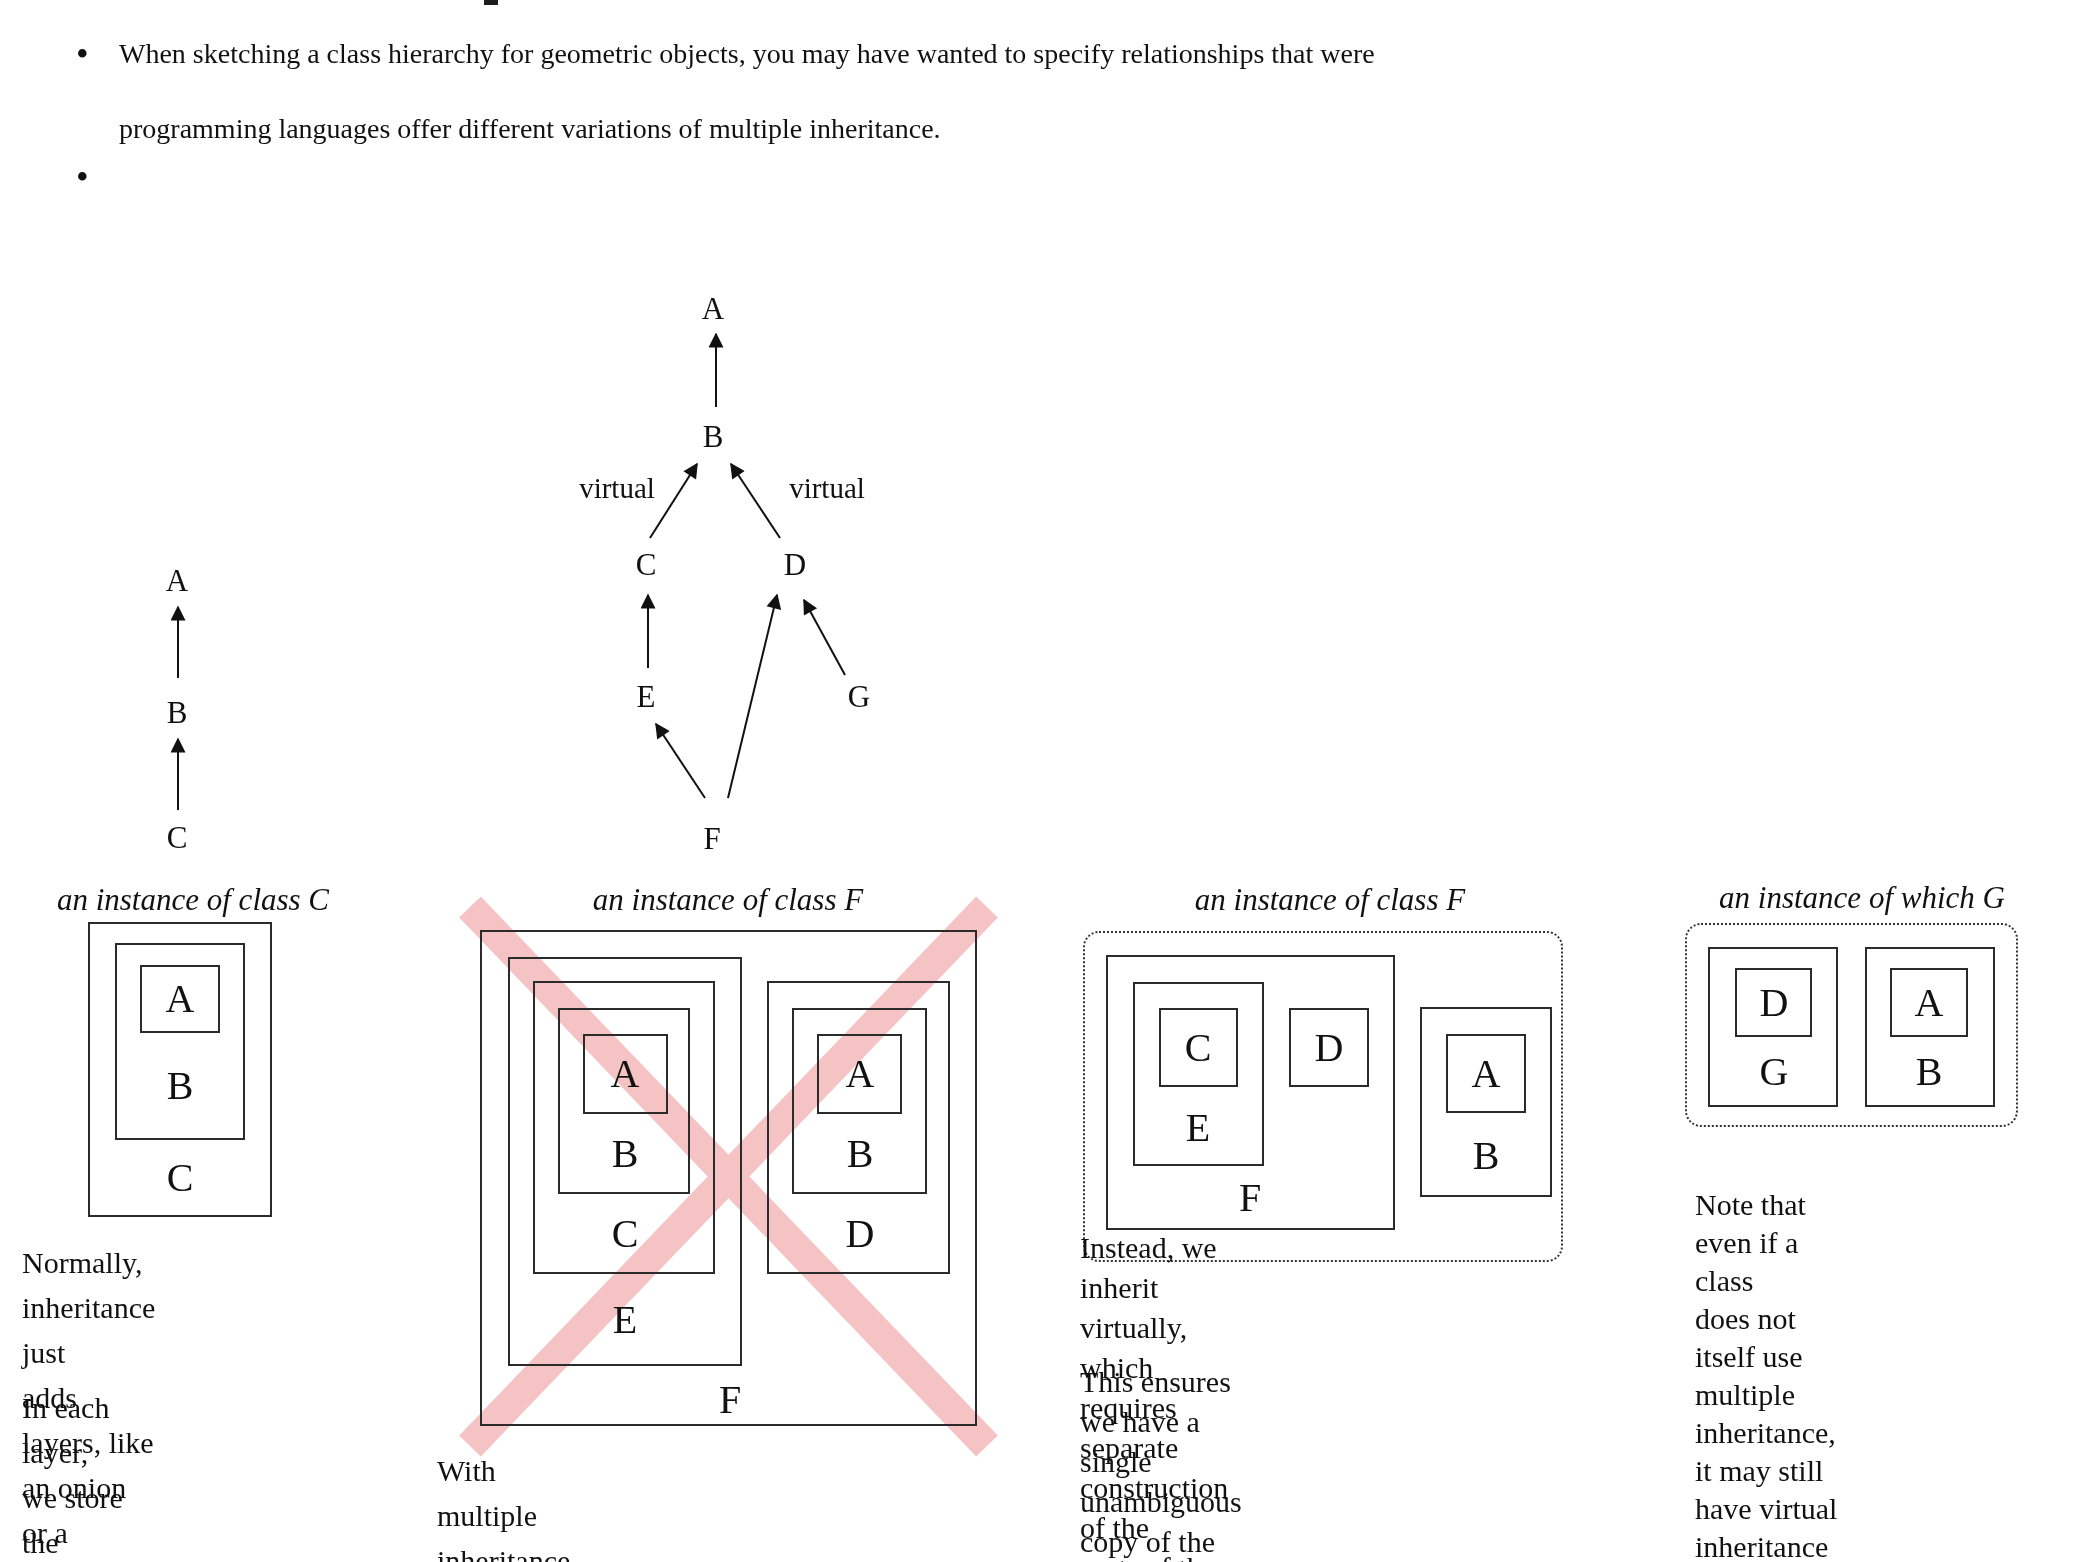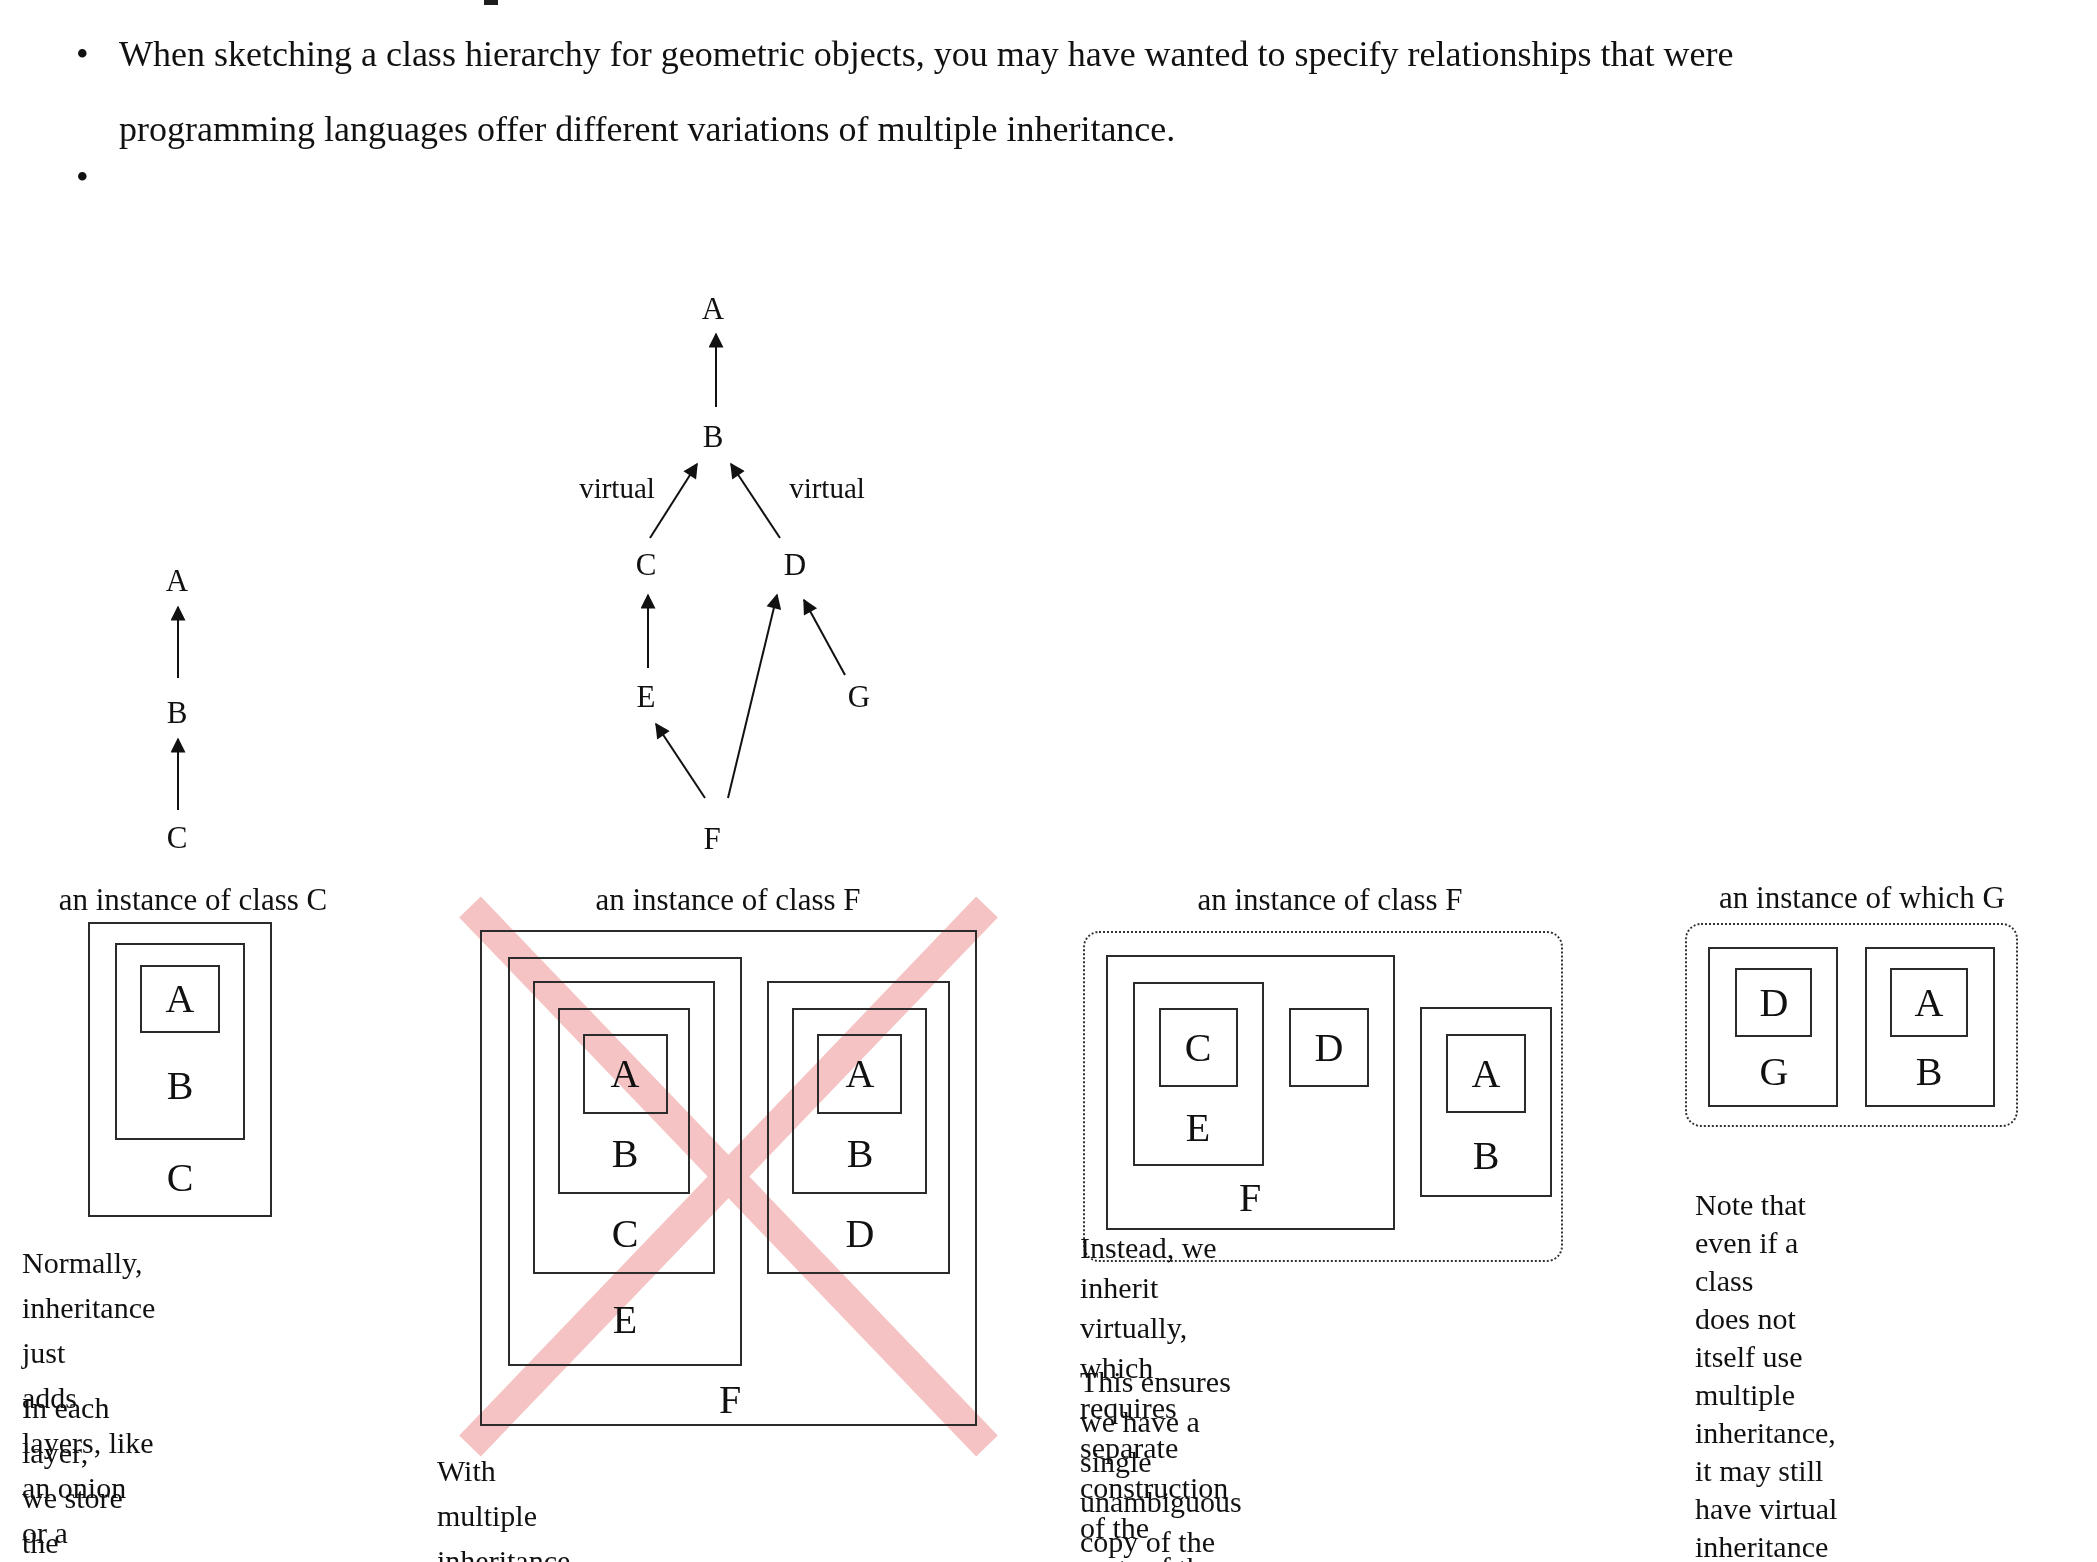--- a/index.html
+++ b/index.html
@@ -3,25 +3,25 @@
 <meta charset="utf-8">
 <style>
   html,body{margin:0;padding:0;background:#ffffff;}
   .page{position:relative;width:2097px;height:1562px;background:#ffffff;overflow:hidden;
         font-family:"Liberation Serif","DejaVu Serif",serif;color:#111;}
   .box{position:absolute;border:2px solid #2b2b2b;box-sizing:border-box;background:transparent;}
   .dotted{position:absolute;border:2.5px dotted #333;border-radius:16px;box-sizing:border-box;}
   .lbl{position:absolute;transform:translate(-50%,-50%);font-size:40px;line-height:1;white-space:nowrap;}
   .hlbl{position:absolute;transform:translate(-50%,-50%);font-size:31px;line-height:1;white-space:nowrap;}
   .vlbl{position:absolute;transform:translate(-50%,-50%);font-size:29px;line-height:1;white-space:nowrap;}
-  .ititle{position:absolute;transform:translateX(-50%);font-size:31px;white-space:nowrap;}
+  .ititle{position:absolute;transform:translateX(-50%);font-style:italic;font-size:31px;white-space:nowrap;}
   .cap{position:absolute;font-size:30px;line-height:45px;white-space:pre-line;}
   .cap.lh40{line-height:40px;}
   .cap.lh38{line-height:38px;}
-  .bullets{position:absolute;left:119px;top:30px;font-size:36px;}
+  .bullets{position:absolute;left:119px;top:30px;font-size:28px;}
   .bline{white-space:nowrap;line-height:48px;height:48px;}
   .bdot{position:absolute;left:76px;font-size:36px;line-height:48px;}
   .bullets i, .bline i{font-style:italic;}
   svg.overlay{position:absolute;left:0;top:0;width:2097px;height:1562px;pointer-events:none;}
   .frag{position:absolute;background:#1d1d1d;}
 </style>
 </head>
 <body>
 
 <div class="page">

